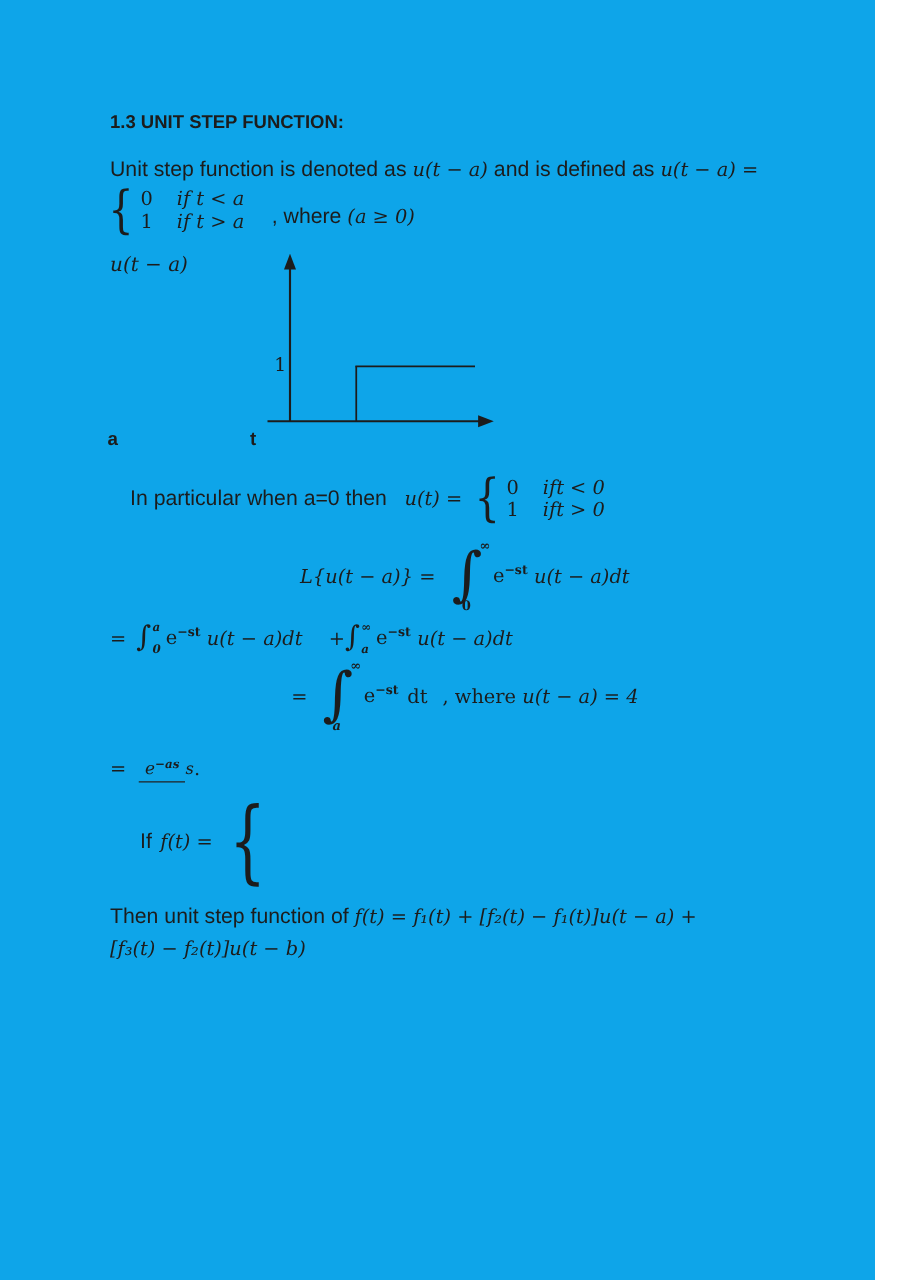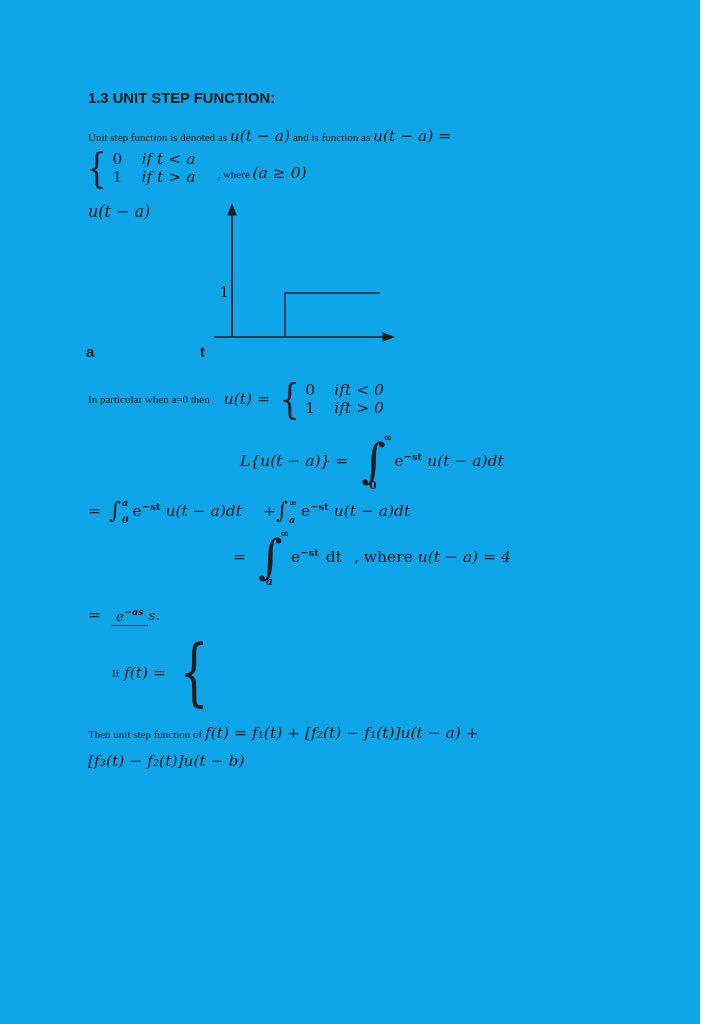--- a/index.html
+++ b/index.html
@@ -1,20 +1,20 @@
 <!DOCTYPE html>
 <html><head>
 <meta charset="utf-8">
 <style>
   * { margin:0; padding:0; box-sizing:border-box; }
   html,body { background:#ffffff; }
   .page { position:relative; width:700px; height:1024px; background:#0ea5e9; color:#1c1c1c; overflow:hidden; }
   .abs { position:absolute; }
 
-  .sans { font-family:Liberation Serif, serif; font-size:11px; }
+  .sans { font-family:Liberation Sans, sans-serif; font-size:17px; }
   .math { font-family:"DejaVu Serif", serif; font-style:italic; font-size:15.5px; }
   .mup  { font-family:"DejaVu Serif", serif; font-style:normal; font-size:15.5px; }
 
   .title { font-family:"Liberation Sans", sans-serif; font-weight:bold; font-size:14.8px; }
 
   .line { line-height:19px; }
 
   
   .caserow { display:flex; align-items:center; }
   .br2 { font-family:"DejaVu Serif", serif; font-size:40px; line-height:1; transform:scale(0.8,1.02); transform-origin:center; margin-right:3px; }
@@ -57,21 +57,21 @@
   .thenline { line-height:25.5px; }
   svg text { font-family:"DejaVu Serif", serif; font-size:15px; fill:#1c1c1c; }
 </style>
 </head>
 <body>
 
 <div class="page">
 
   <div class="abs title" style="left:88px; top:90px;">1.3 UNIT STEP FUNCTION:</div>
 
-  <div class="abs line" style="left:88px; top:126px; width:560px;"><span class="sans">Unit step function is denoted as </span><span class="math">u(t − a)</span><span class="sans"> and is function as </span><span class="math">u(t − a) =</span></div>
+  <div class="abs line" style="left:88px; top:126px; width:560px;"><span class="sans">Unit step function is denoted as </span><span class="math">u(t − a)</span><span class="sans"> and is defined as </span><span class="math">u(t − a) =</span></div>
 
   <div class="abs caserow" style="left:84px; top:148px; height:40px;">
     <span class="br2">{</span>
     <span class="cases">
       <span class="crow">
           <span class="val mup">0</span>
           <span class="cond math">if t &lt; a</span>
         </span>
       <span class="crow">
           <span class="val mup">1</span>
@@ -89,21 +89,21 @@
     <line x1="64" y1="139" x2="234" y2="139" stroke="#1c1c1c" stroke-width="1.7"></line>
     <polygon points="245,139 232.5,134.2 232.5,143.8" fill="#1c1c1c"></polygon>
     <line x1="135" y1="139" x2="135" y2="95" stroke="#1c1c1c" stroke-width="1.4"></line>
     <line x1="134.3" y1="95" x2="230" y2="95" stroke="#1c1c1c" stroke-width="1.4"></line>
     <text x="79" y="99" text-anchor="end">1</text>
   </svg>
 
   <div class="abs graph-label" style="left:86px; top:343px;">a</div>
   <div class="abs graph-label" style="left:200px; top:343px;">t</div>
 
-  <div class="abs caserow" style="left:88px; top:377px; height:44px;">
+  <div class="abs caserow" style="left:104px; top:377px; height:44px;">
     <span class="sans">In particular when a=0 then</span>
     <span class="math" style="margin-left:14px; margin-right:7px;">u(t) =</span>
     <span class="br2">{</span>
     <span class="cases">
       <span class="crow">
           <span class="val mup">0</span>
           <span class="cond math">ift &lt; 0</span>
         </span>
       <span class="crow">
           <span class="val mup">1</span>

